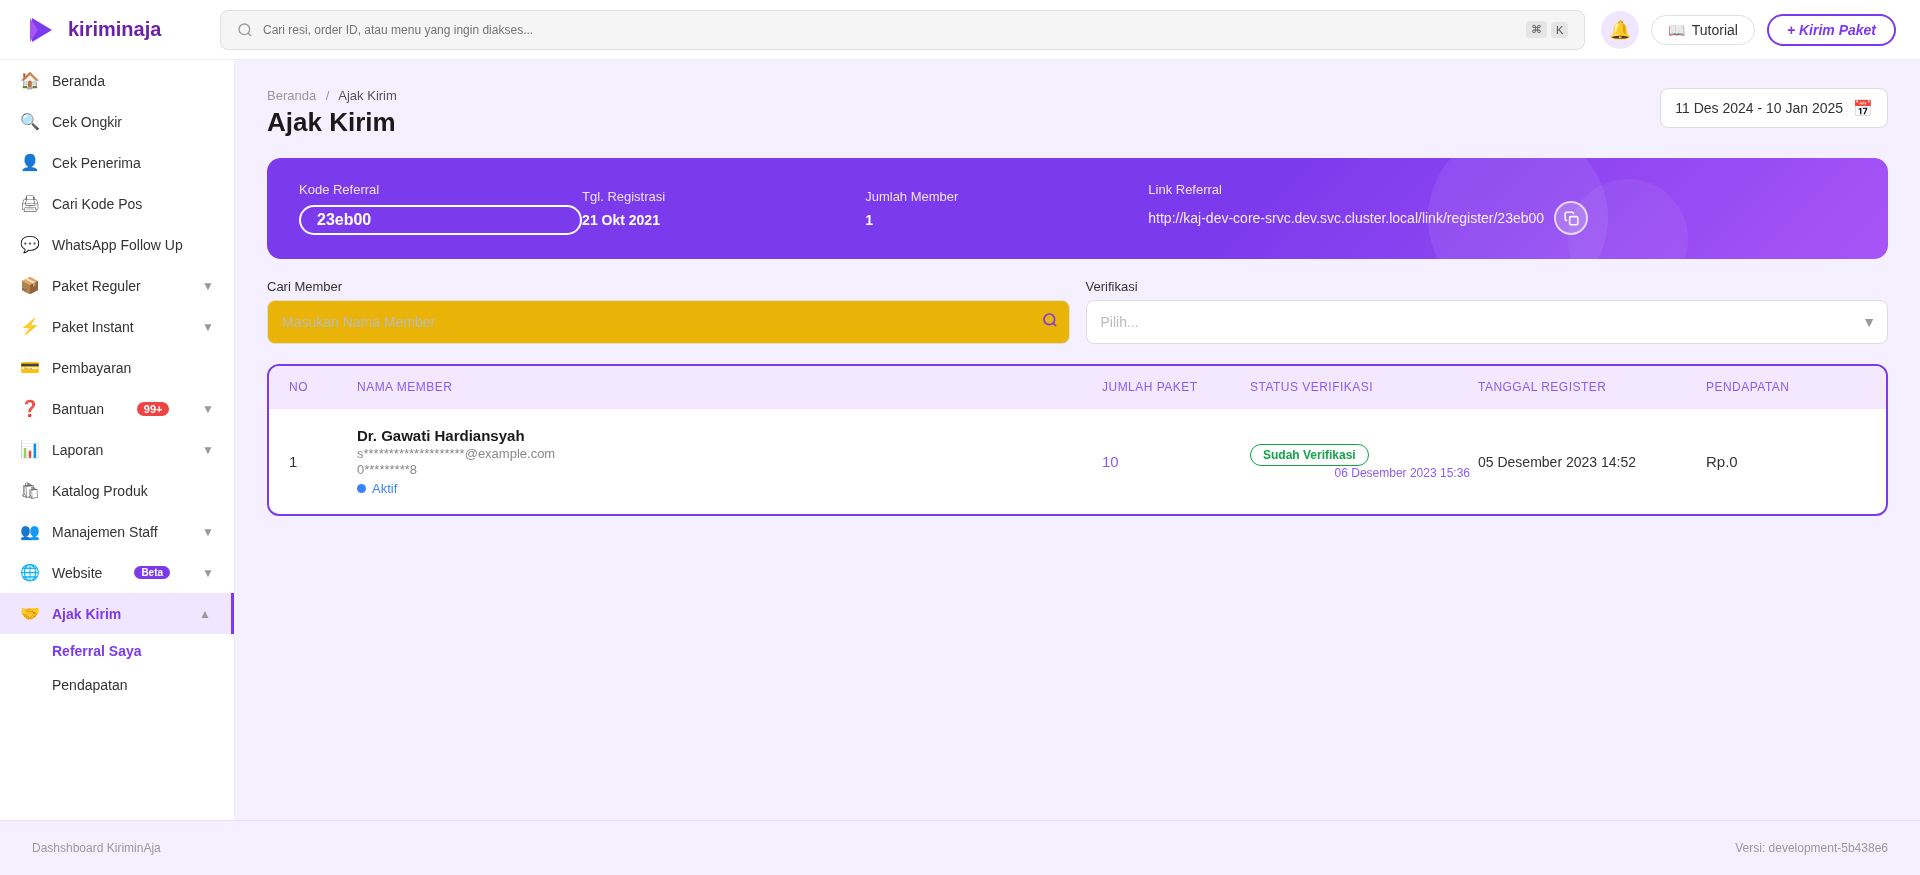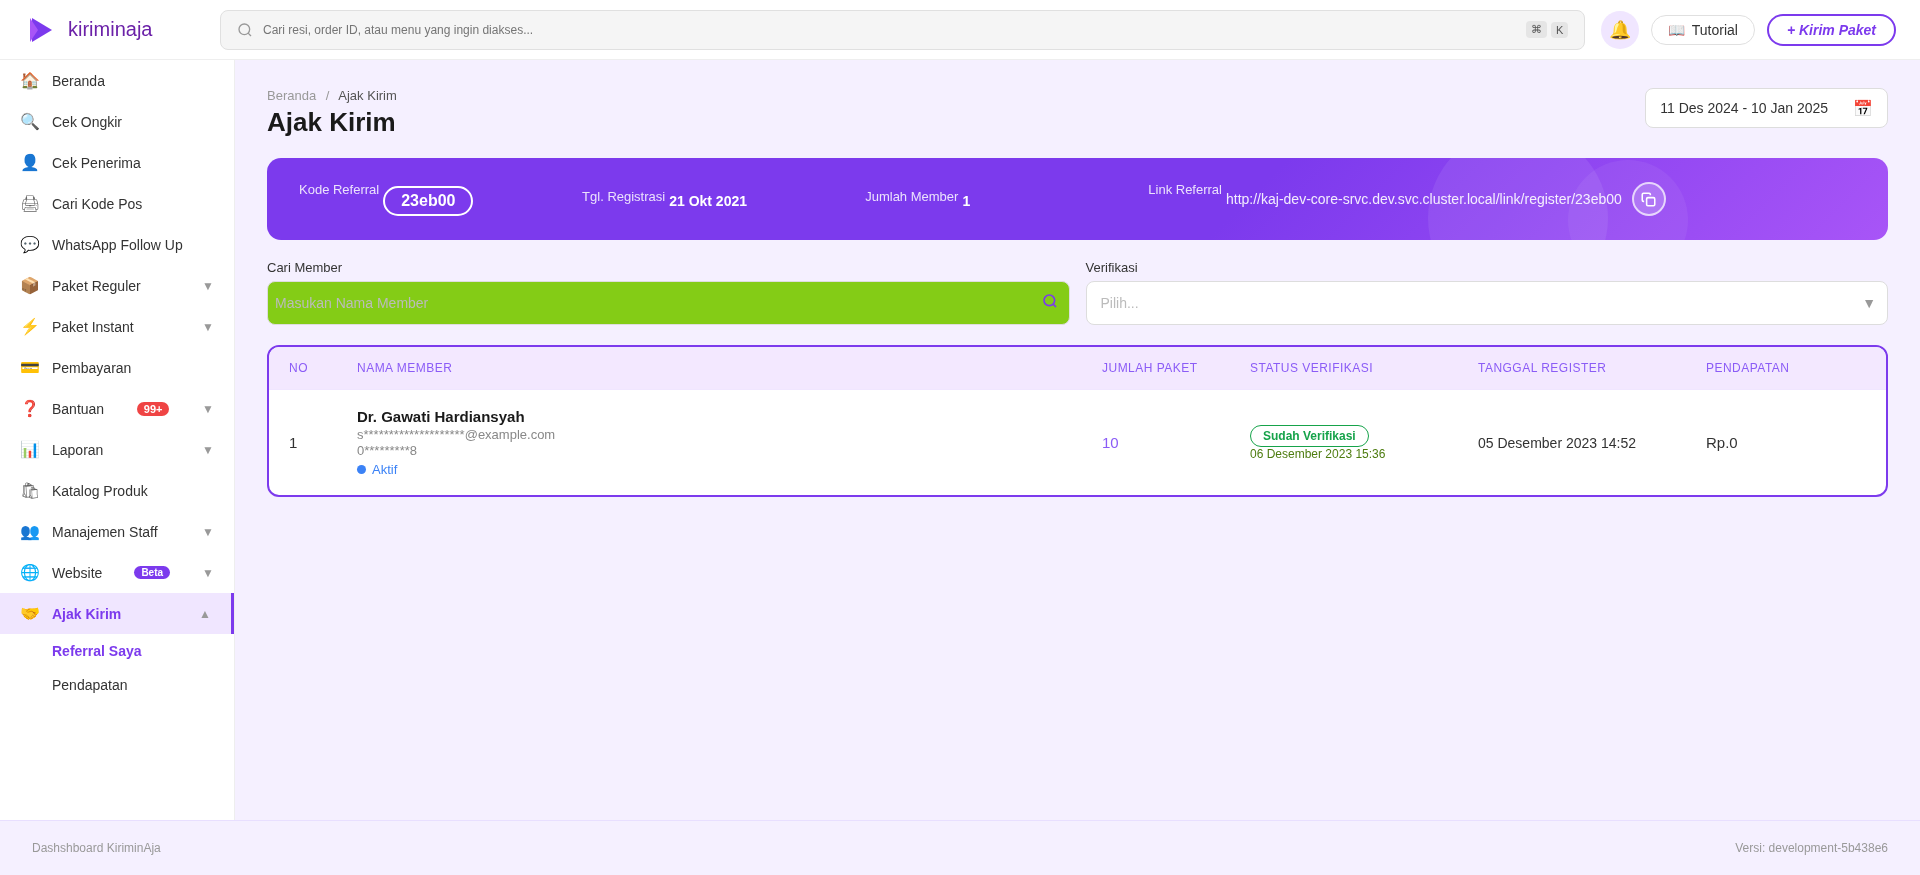--- a/index.html
+++ b/index.html
@@ -21,21 +21,21 @@
       align-items: center;
       gap: 8px;
       min-width: 180px;
     }
     .logo-icon {
       width: 36px;
       height: 36px;
     }
     .logo-text {
       font-size: 20px;
-      font-weight: 400;
+      font-weight: 700;
       color: #6b21a8;
     }
     .search-bar {
       flex: 1;
       display: flex;
       align-items: center;
       background: #f5f5f5;
       border-radius: 8px;
       padding: 0 16px;
       height: 40px;
@@ -208,21 +208,21 @@
     .page-header {
       display: flex;
       align-items: flex-start;
       justify-content: space-between;
     }
 
     
     .date-range {
       display: flex;
       align-items: center;
-      gap: 25px;
+      gap: 10px;
       background: #fff;
       border: 1px solid #ddd;
       border-radius: 8px;
       padding: 8px 14px;
       font-size: 14px;
       color: #333;
       cursor: pointer;
       height: 40px;
     }
     .date-range .cal-icon { color: #7c3aed; font-size: 16px; }
@@ -255,21 +255,21 @@
       right: 200px;
       bottom: -40px;
       width: 120px;
       height: 120px;
       background: rgba(255,255,255,0.06);
       border-radius: 50%;
     }
     .referral-col {
       flex: 1;
       display: flex;
-      flex-direction: row;
+      flex-direction: column;
       gap: 4px;
     }
     .referral-col label {
       font-size: 13px;
       opacity: 0.85;
     }
     .referral-code-badge {
       border: 2px solid #fff;
       border-radius: 20px;
       padding: 4px 16px;
@@ -321,26 +321,26 @@
       flex: 1;
     }
     .field-group label {
       font-size: 13px;
       color: #333;
       font-weight: 500;
     }
     .field-group input {
       border: 1px solid #ddd;
       border-radius: 8px;
-      padding: 10px 7px;
+      padding: 10px 14px;
       font-size: 14px;
       color: #333;
       outline: none;
       height: 44px;
-      background: #84cc16;
+      background: #eab308;
     }
     .field-group input::placeholder { color: #bbb; }
     .search-input-wrap {
       position: relative;
     }
     .search-input-wrap input { padding-right: 40px; width: 100%; }
     .search-input-wrap .s-icon {
       position: absolute;
       right: 12px;
       top: 50%;
@@ -439,22 +439,23 @@
       border: 1.5px solid #16a34a;
       border-radius: 20px;
       padding: 3px 12px;
       font-size: 12px;
       color: #16a34a;
       display: inline-block;
       font-weight: 600;
     }
     .verif-date {
       font-size: 12px;
-      color: #4d7c0f;
+      color: #8b5cf6;
       margin-top: 0;
+      text-align: right;
     }
     .row-no {
       font-size: 15px;
       color: #333;
       font-weight: 500;
     }
     .row-jumlah {
       font-size: 15px;
       color: #8b5cf6;
       font-weight: 400;

